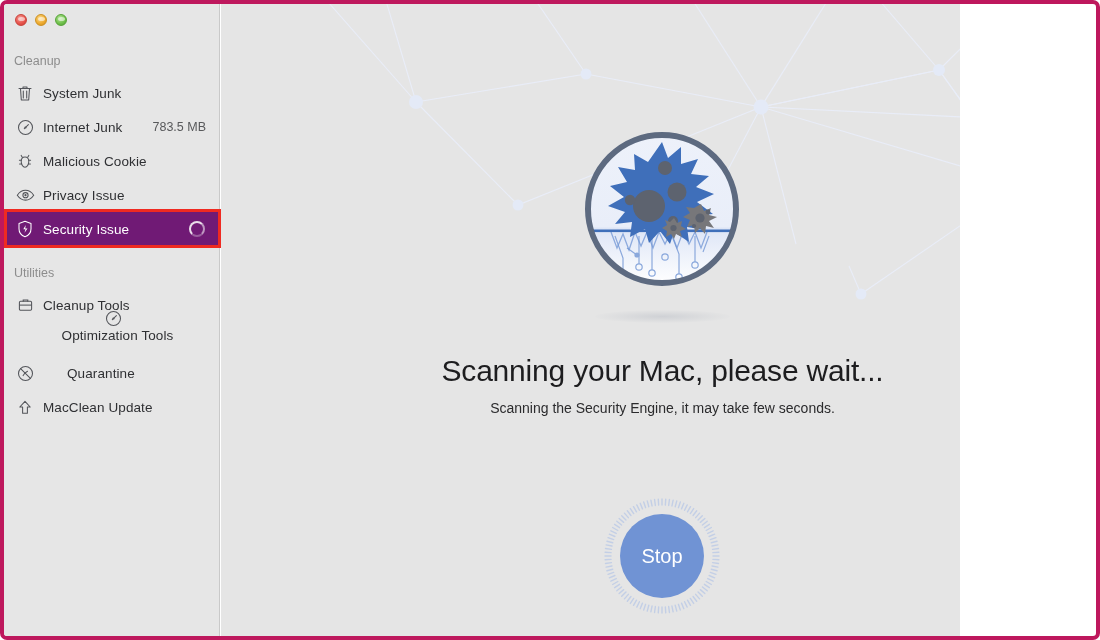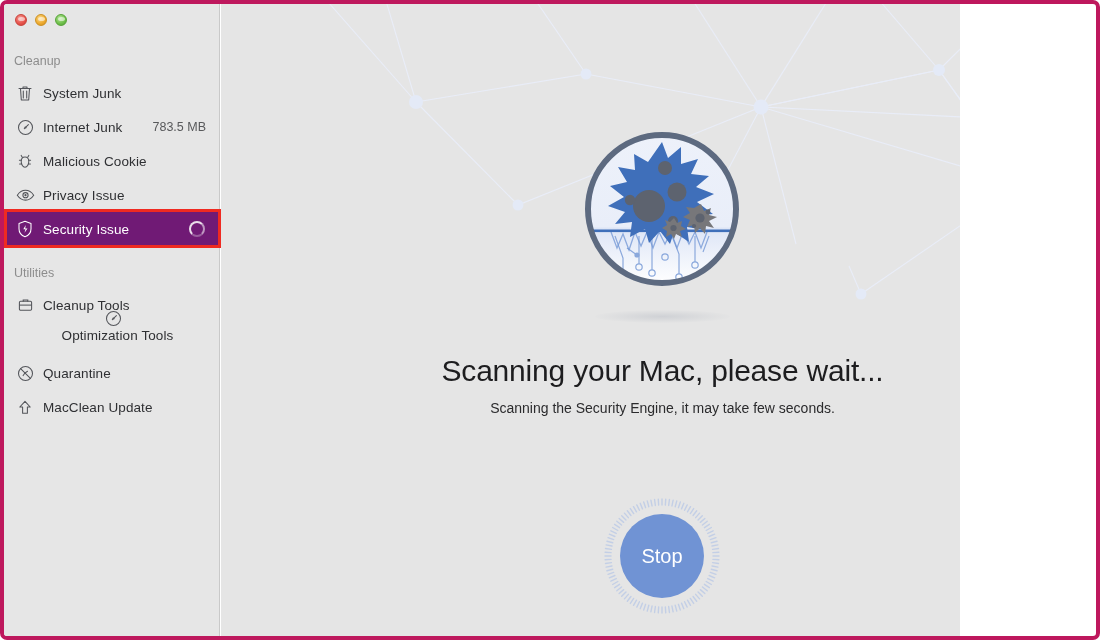--- a/index.html
+++ b/index.html
@@ -266,21 +266,21 @@
       <span class="ico">
         <svg width="17" height="17" viewBox="0 0 17 17">
           <circle cx="8.5" cy="8.5" r="7" stroke="#53555a" stroke-width="1.05" fill="none"></circle>
           <path d="M11.4 5.6 7.3 9.6" stroke="#53555a" stroke-width="1.05" fill="none" stroke-linecap="round"></path>
           <circle cx="8.5" cy="8.5" r="1.1" fill="#53555a"></circle>
         </svg>
       </span>
       <span class="nav-label">Optimization Tools</span>
     </div>
 
-    <div class="nav-item" style="top:352px;">
+    <div class="nav-item" style="top:352px;gap:24px;">
       <span class="ico">
         <svg width="17" height="17" viewBox="0 0 17 17">
           <circle cx="8.5" cy="8.5" r="7" stroke="#53555a" stroke-width="1.05" fill="none"></circle>
           <path d="M3.6 3.6 13.4 13.4" stroke="#53555a" stroke-width="1.05" stroke-linecap="round" fill="none"></path>
           <path d="M6.1 10.6c.9-2 2.4-3.4 4.4-4.4" stroke="#53555a" stroke-width="1.05" fill="none" stroke-linecap="round"></path>
         </svg>
       </span>
       <span class="nav-label">Quarantine</span>
     </div>
 

